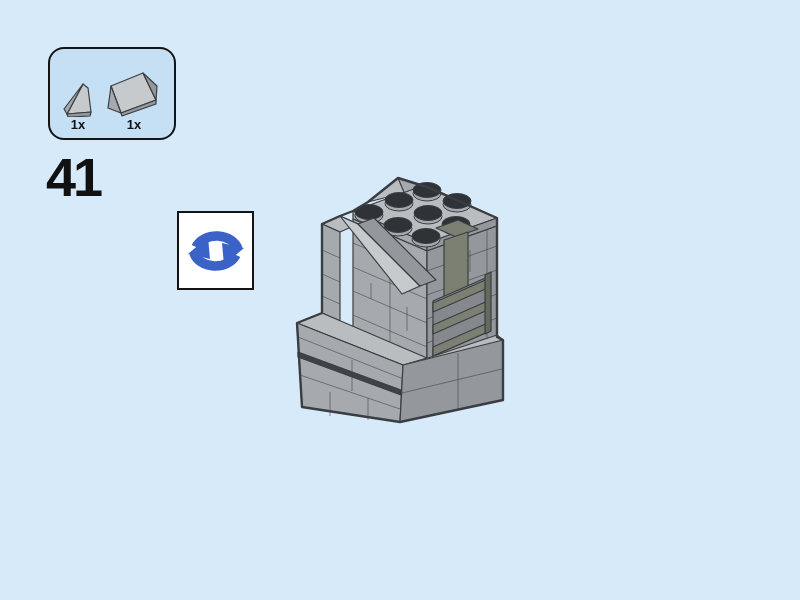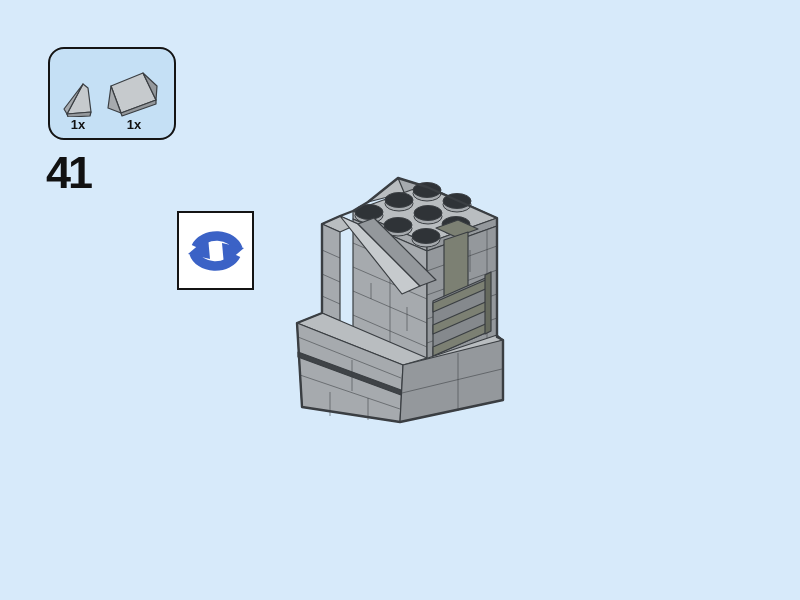--- a/index.html
+++ b/index.html
@@ -17,21 +17,21 @@
     position:absolute;left:48px;top:47px;width:128px;height:93px;
     background:var(--panel-fill);border:2.5px solid var(--panel-border);
     border-radius:16px;display:flex;align-items:flex-end;justify-content:center;
     gap:12px;padding:8px 6px 6px 6px;
   }
   .part{display:flex;flex-direction:column;align-items:center;}
   .part-qty{font-size:13px;font-weight:700;color:var(--ink);line-height:1.1;margin-top:1px;}
 
   .step-number{
     position:absolute;left:46px;top:150px;
-    font-size:45px;font-weight:900;letter-spacing:-3px;color:var(--ink);line-height:1;
+    font-size:54px;font-weight:900;letter-spacing:-3px;color:var(--ink);line-height:1;
   }
 
   .rotate-box{
     position:absolute;left:177px;top:211px;width:77px;height:79px;
     background:#ffffff;border:2px solid var(--panel-border);
     display:grid;place-items:center;
   }
 
   .model-svg{position:absolute;left:290px;top:170px;}
 

